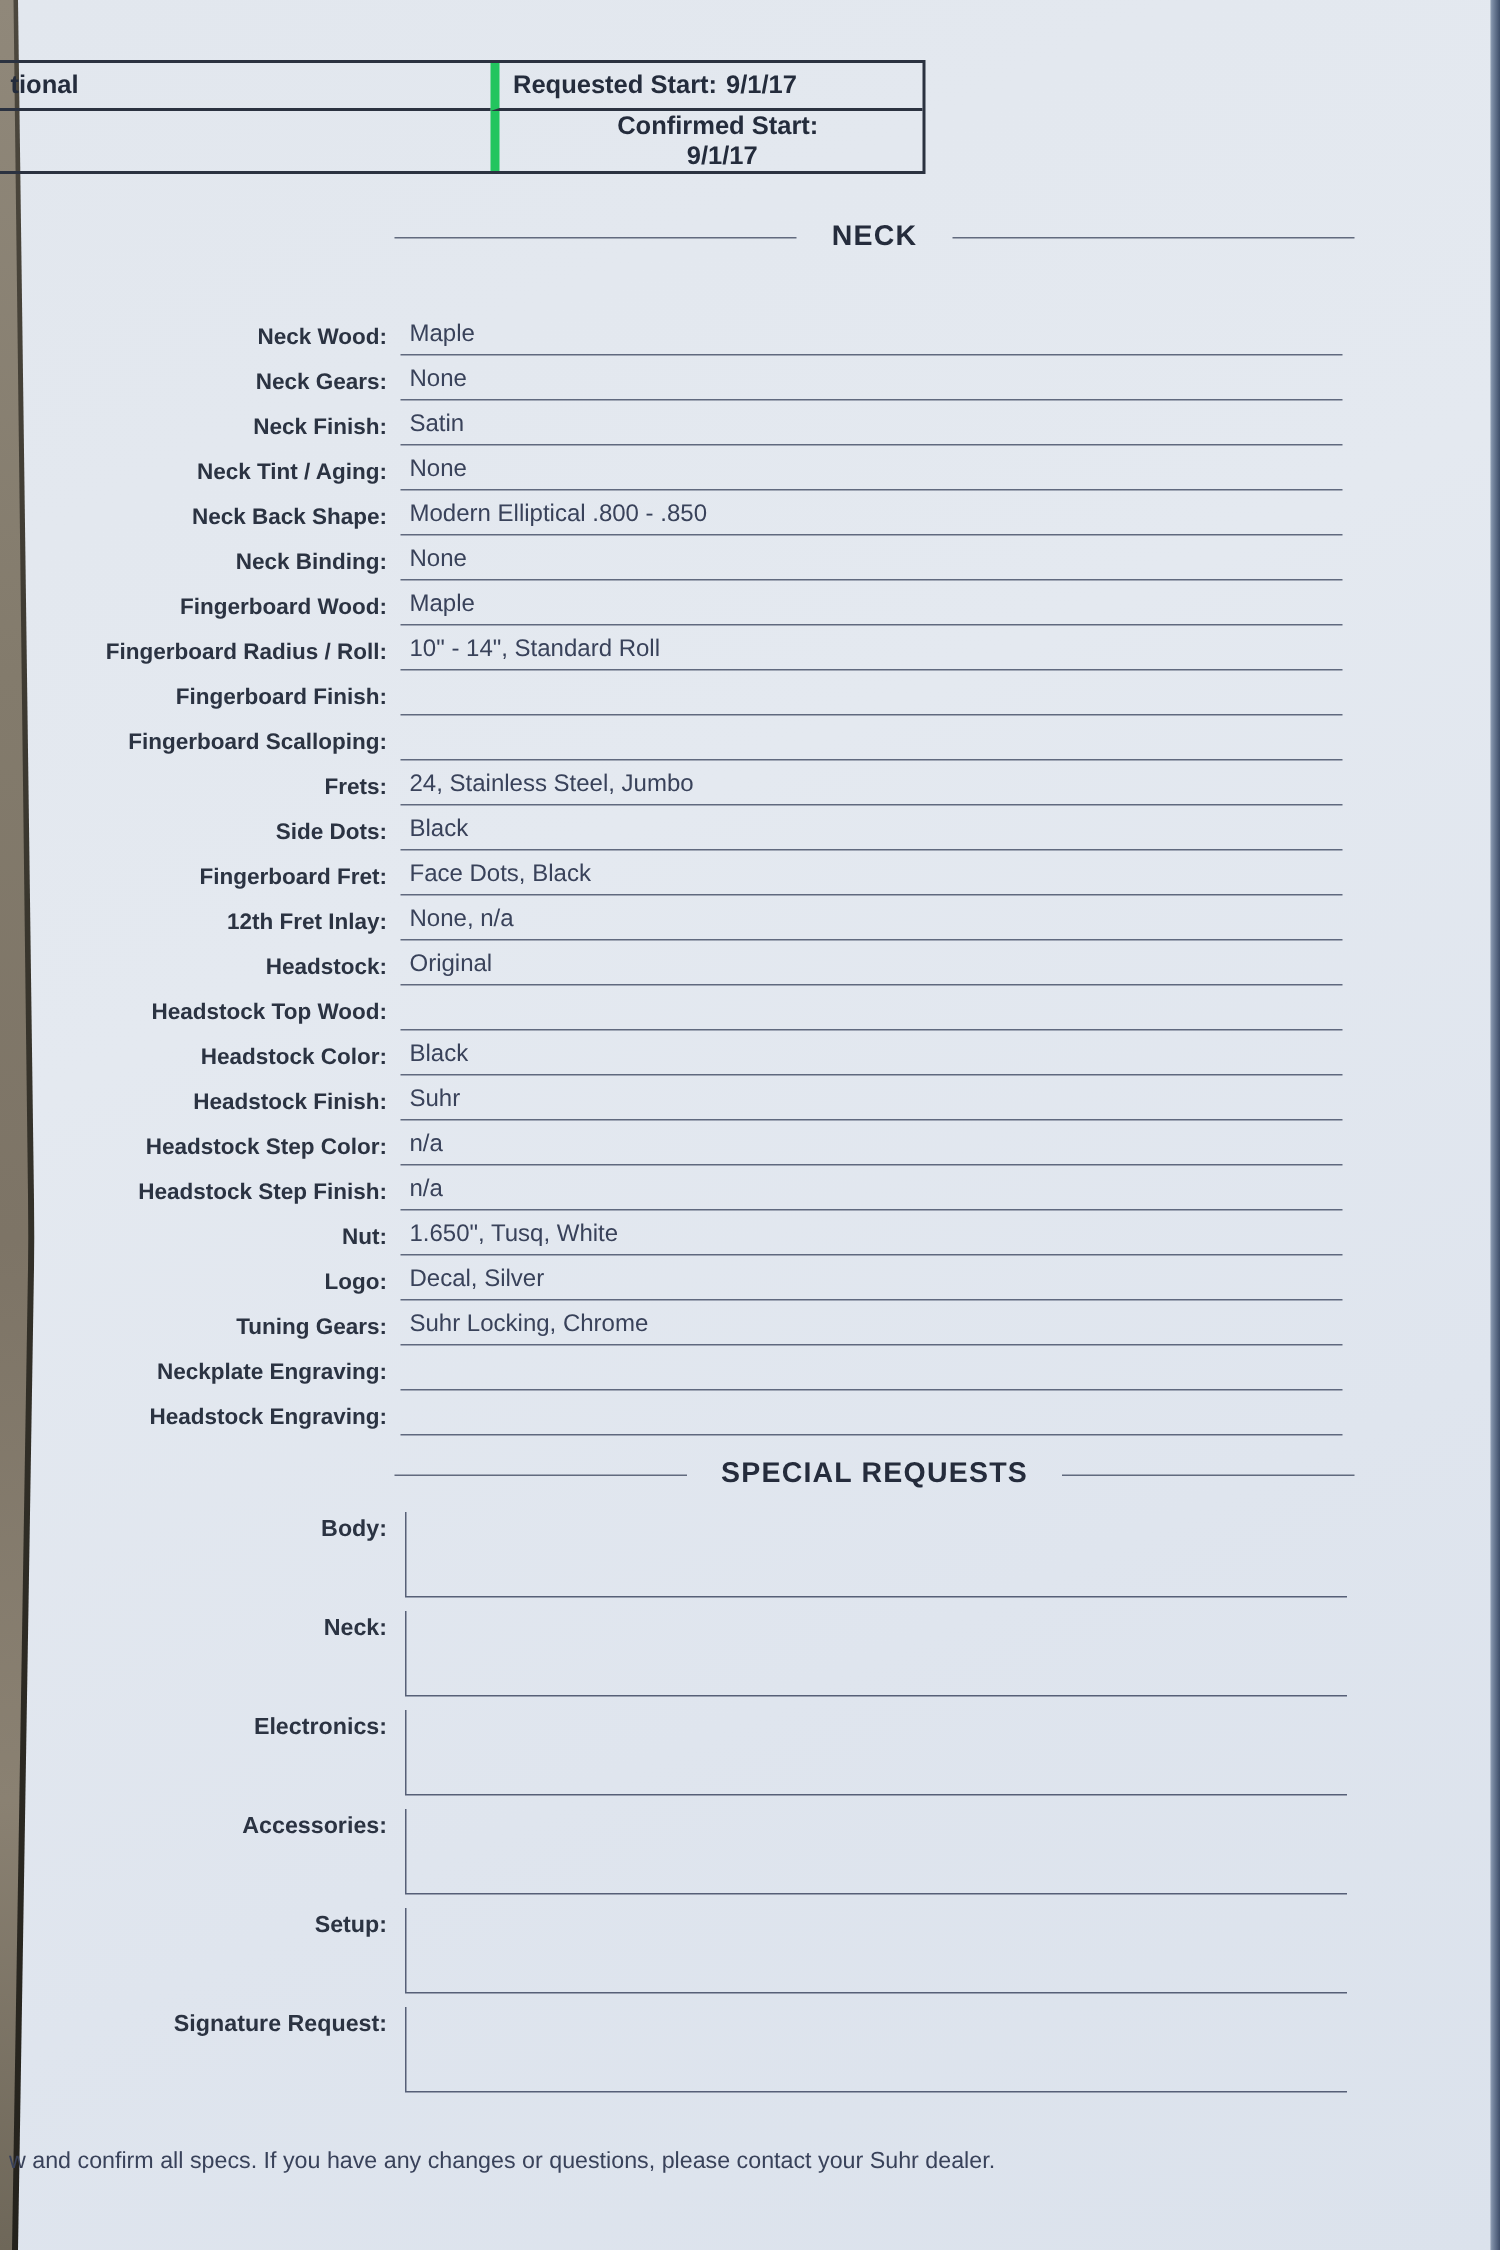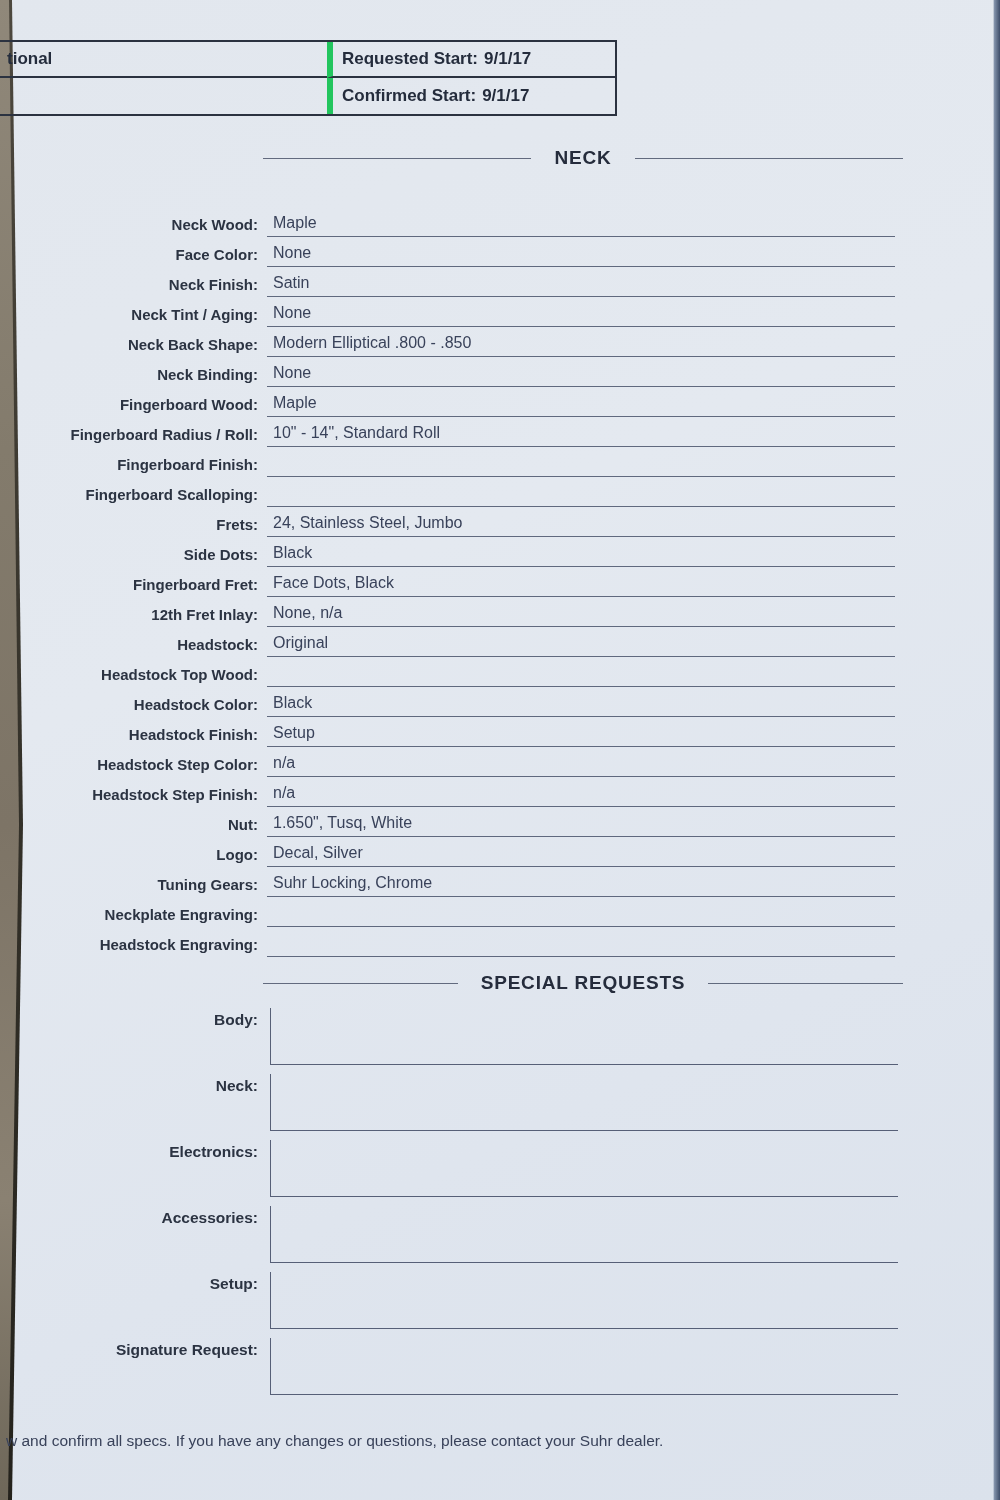--- a/index.html
+++ b/index.html
@@ -24,21 +24,21 @@
     position:absolute;right:0;top:0;width:7px;height:1500px;
     background:linear-gradient(to left,#3d4d69,#8292aa 80%,rgba(130,146,170,0));
   }
   
   .order-table{
     position:absolute;left:-90px;top:40px;width:703px;height:72px;
     border:2px solid #2b3240;display:grid;grid-template-columns:415px 1fr;grid-template-rows:1fr 1fr;
     color:#242c3c;
   }
   .ot-cell{border-bottom:2px solid #2b3240;display:flex;align-items:center;font-weight:bold;font-size:17px;}
-  .ot-cell.last{border-bottom:none;}
+  .ot-cell.last{border-bottom:none;flex-direction:column;}
   .ot-cell.right{border-left:6px solid #22c55e;padding-left:9px;}
   .ot-cell.left{padding-left:95px;}
   .ot-cell .val{margin-left:6px;}
   
   .sec-header{
     position:absolute;left:263px;width:640px;height:20px;
     display:flex;align-items:center;gap:23px;
   }
   .hline{flex:1;border-top:1.5px solid rgba(55,64,88,0.75);height:0;}
   .sec-title{font-weight:bold;font-size:19px;letter-spacing:0.8px;color:#252c3c;white-space:nowrap;}
@@ -99,21 +99,21 @@
   <div class="hline"></div>
 </div>
 
 <div class="neck-fields">
   <div class="spec-row">
     <div class="spec-label">Neck Wood:</div>
     <div class="spec-line"></div>
     <div class="spec-value">Maple</div>
   </div>
   <div class="spec-row">
-    <div class="spec-label">Face Color:</div>
+    <div class="spec-label">Neck Gears:</div>
     <div class="spec-line"></div>
     <div class="spec-value">None</div>
   </div>
   <div class="spec-row">
     <div class="spec-label">Neck Finish:</div>
     <div class="spec-line"></div>
     <div class="spec-value">Satin</div>
   </div>
   <div class="spec-row">
     <div class="spec-label">Neck Tint / Aging:</div>
@@ -181,21 +181,21 @@
     <div class="spec-value"></div>
   </div>
   <div class="spec-row">
     <div class="spec-label">Headstock Color:</div>
     <div class="spec-line"></div>
     <div class="spec-value">Black</div>
   </div>
   <div class="spec-row">
     <div class="spec-label">Headstock Finish:</div>
     <div class="spec-line"></div>
-    <div class="spec-value">Setup</div>
+    <div class="spec-value">Suhr</div>
   </div>
   <div class="spec-row">
     <div class="spec-label">Headstock Step Color:</div>
     <div class="spec-line"></div>
     <div class="spec-value">n/a</div>
   </div>
   <div class="spec-row">
     <div class="spec-label">Headstock Step Finish:</div>
     <div class="spec-line"></div>
     <div class="spec-value">n/a</div>

